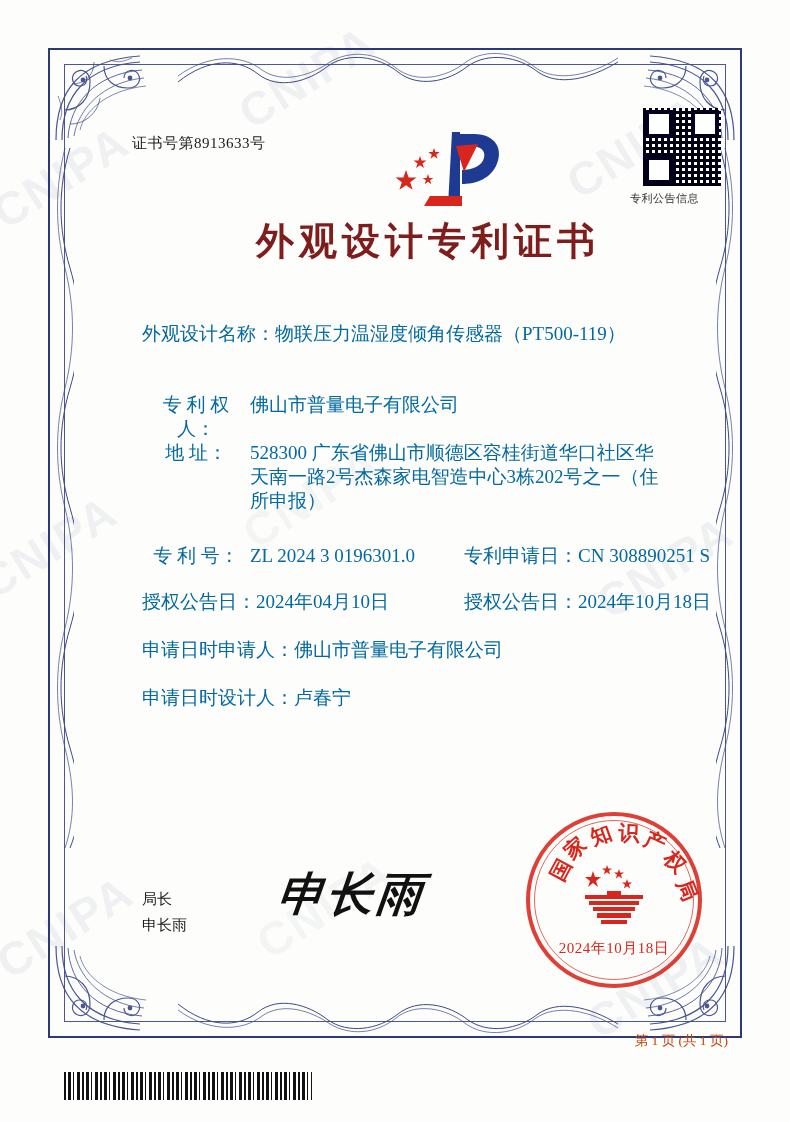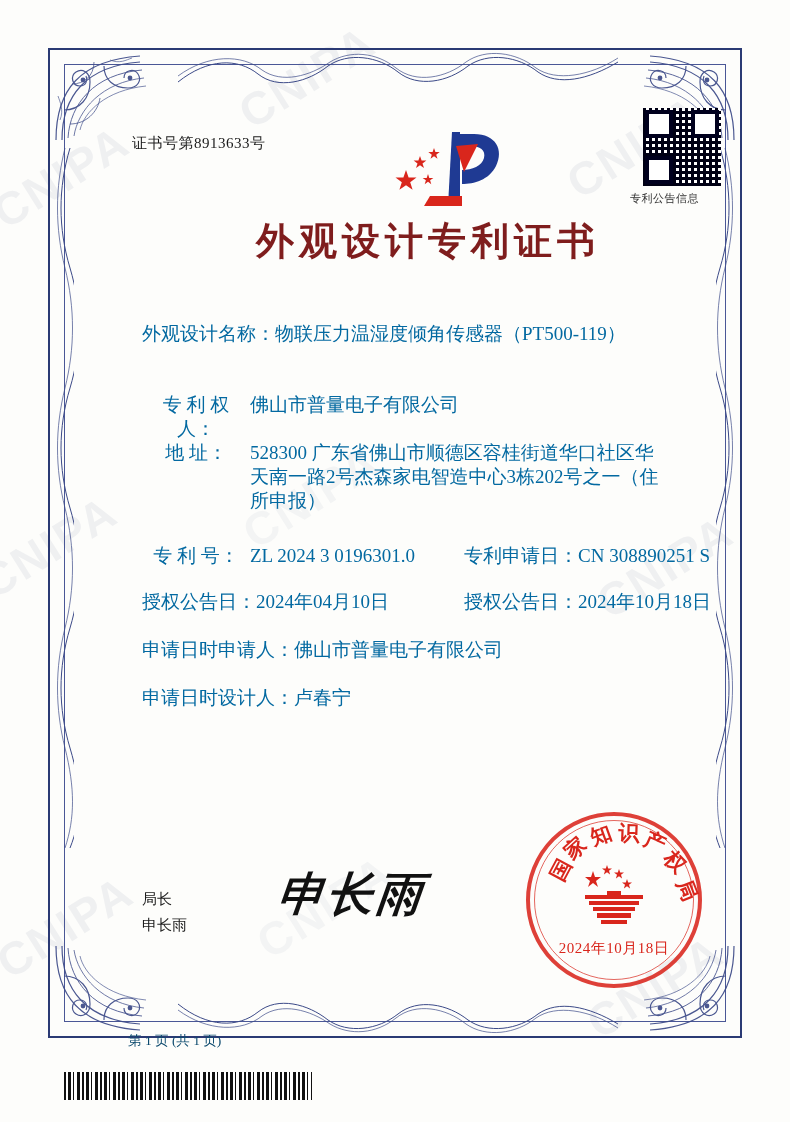--- a/index.html
+++ b/index.html
@@ -254,23 +254,23 @@
   .seal-emblem {
     position: absolute;
     left: 50%; top: 48%;
     transform: translate(-50%,-50%);
     width: 74px; height: 70px;
   }
 
   #footer-page {
     position: absolute;
     left: 0; right: 0; top: 936px;
-    text-align: left;
+    text-align: right;
     font-size: 13.5px;
-    color: #0c4a6e;
+    color: #c2410c;
   }
 
   
   #barcode {
     position: absolute;
     left: 64px; bottom: 22px;
     width: 248px; height: 28px;
     background:
       repeating-linear-gradient(90deg,
         #111 0 2px, #fff 2px 4px, #111 4px 7px, #fff 7px 9px,

